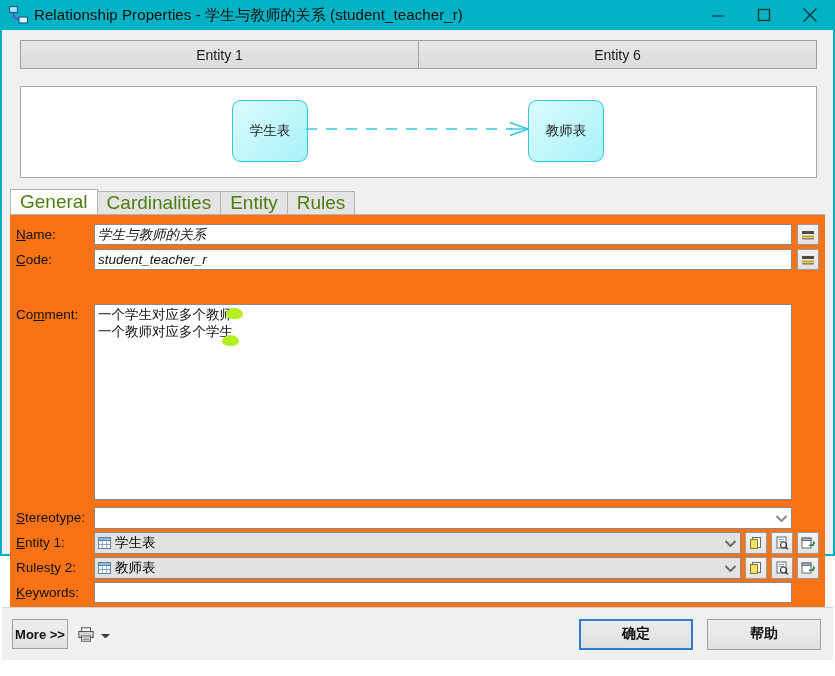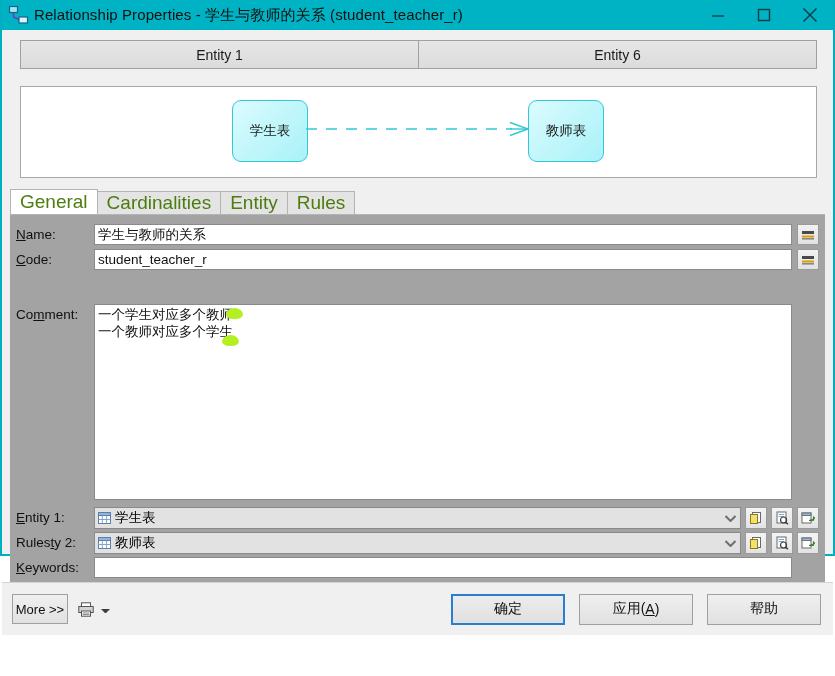--- a/index.html
+++ b/index.html
@@ -126,21 +126,21 @@
     background: #ffffff;
     height: 25px;
     border-color: #b4b4b4;
     position: relative;
     z-index: 4;
   }
 
   
   #tabpage {
     margin: 0 8px 0 8px;
-    background: #a3a3a3;
+    background: #f97316;
     border-top: 1px solid #b4b4b4;
     flex: 1 1 auto;
     position: relative;
     padding-top: 9px;
     box-sizing: border-box;
   }
 
   .frow {
     display: flex;
     align-items: flex-start;
@@ -162,20 +162,21 @@
     height: 21px;
     background: #ffffff;
     border: 1px solid #8a8a8a;
     box-sizing: border-box;
     display: flex; align-items: center;
     padding: 0 3px;
     font-size: 13.5px;
     color: #101010;
     overflow: hidden;
     white-space: nowrap;
+    font-style: italic;
   }
 
   .eqbtn {
     width: 22px; height: 21px;
     margin-left: 5px;
     flex: 0 0 22px;
     background: linear-gradient(#f2f2f2, #e2e2e2);
     border: 1px solid #9a9a9a;
     box-sizing: border-box;
     display: flex; align-items: center; justify-content: center;
@@ -269,20 +270,21 @@
     background: #f0f0f0;
   }
   .btn {
     background: linear-gradient(#efefef, #e1e1e1);
     border: 1px solid #a0a0a0;
     box-sizing: border-box;
     display: flex; align-items: center; justify-content: center;
     font-size: 14px;
     color: #101010;
     white-space: nowrap;
+    font-weight: bold;
   }
   #more-btn { width: 56px; height: 30px; font-size: 13px; }
   #print-btn {
     width: 20px; height: 22px; margin-left: 8px;
     display: flex; align-items: center; justify-content: center;
   }
   #print-arrow { margin-left: 5px; }
   .fbtn { width: 114px; height: 31px; }
   #ok-btn {
     border: 2px solid #2a7ed0;
@@ -387,20 +389,32 @@
       <div class="flabel"><span>Co</span><u>m</u><span>ment:</span></div>
       <div id="comment-area">
         <div>一个学生对应多个教师</div>
         <div>一个教师对应多个学生</div>
         <div class="blob" style="left:131px; top:3px;"></div>
         <div class="blob" style="left:127px; top:30px;"></div>
       </div>
       <div style="width:27px; flex:0 0 27px;"></div>
     </div>
 
+    <div class="frow">
+      <div class="flabel"><u>S</u><span>tereotype:</span></div>
+      <div class="combo">
+        <span class="combo-text"></span>
+        <span class="combo-arrow">
+          <svg width="11" height="7" viewBox="0 0 11 7">
+              <path d="M0.5 1 L5.5 6 L10.5 1" fill="none" stroke="#8c8c8c" stroke-width="2"></path>
+            </svg>
+        </span>
+      </div>
+      <div style="width:27px; flex:0 0 27px;"></div>
+    </div>
 
     <div class="frow">
       <div class="flabel"><u>E</u><span>ntity 1:</span></div>
       <div class="combo readonly">
         <span class="combo-text">
           <span class="tblicon">
             <svg width="13" height="12" viewBox="0 0 13 12">
               <rect x="0.5" y="0.5" width="12" height="11" fill="#ffffff" stroke="#5a7fa8" stroke-width="1"></rect>
               <rect x="0.5" y="0.5" width="12" height="3" fill="#8fb6dc" stroke="#5a7fa8" stroke-width="1"></rect>
               <line x1="4.3" y1="3.5" x2="4.3" y2="11.5" stroke="#7a9cc0" stroke-width="0.9"></line>
@@ -507,22 +521,17 @@
         <line x1="4.6" y1="12.6" x2="11.4" y2="12.6" stroke="#777" stroke-width="0.9"></line>
       </svg>
     </div>
     <div id="print-arrow">
       <svg width="9" height="6" viewBox="0 0 9 6">
           <path d="M0.5 1 L4.5 5 L8.5 1" fill="#3a3a3a" stroke="#3a3a3a" stroke-width="1"></path>
         </svg>
     </div>
     <div id="footer-right">
       <div class="btn fbtn" id="ok-btn">确定</div>
-      <div class="btn fbtn">
-          <span>应用(</span>
-          <u>A</u>
-          <span>)</span>
-        </div>
       <div class="btn fbtn">帮助</div>
     </div>
   </div>
 
 </div>
 
 </body></html>

